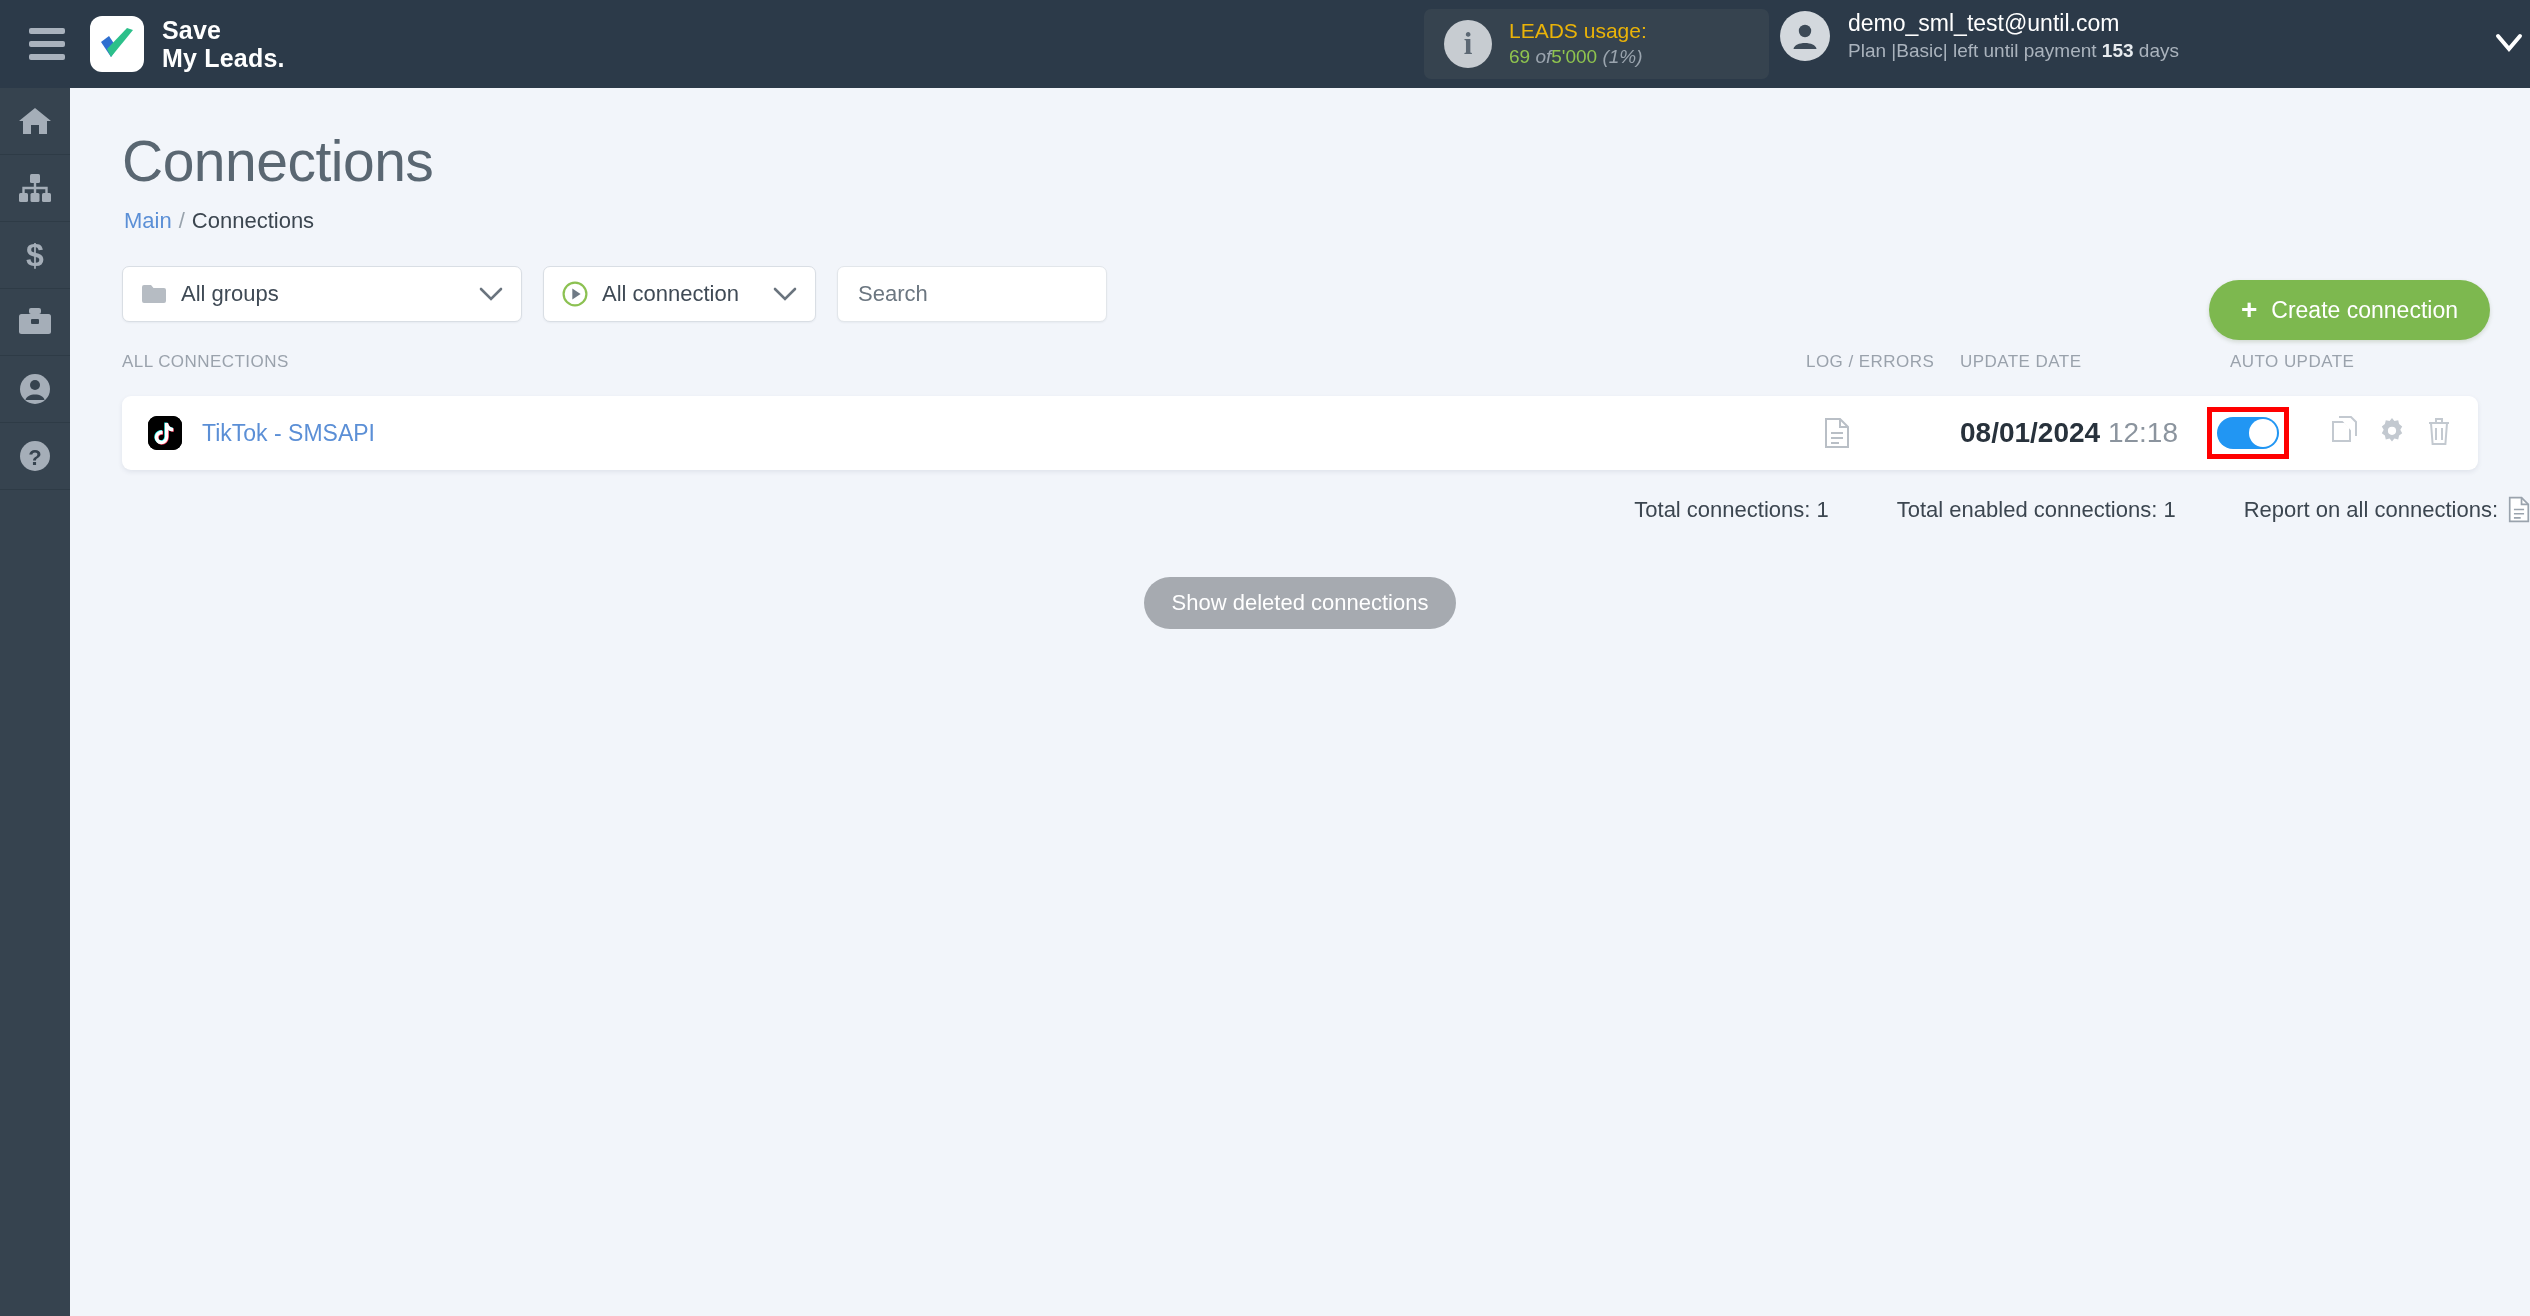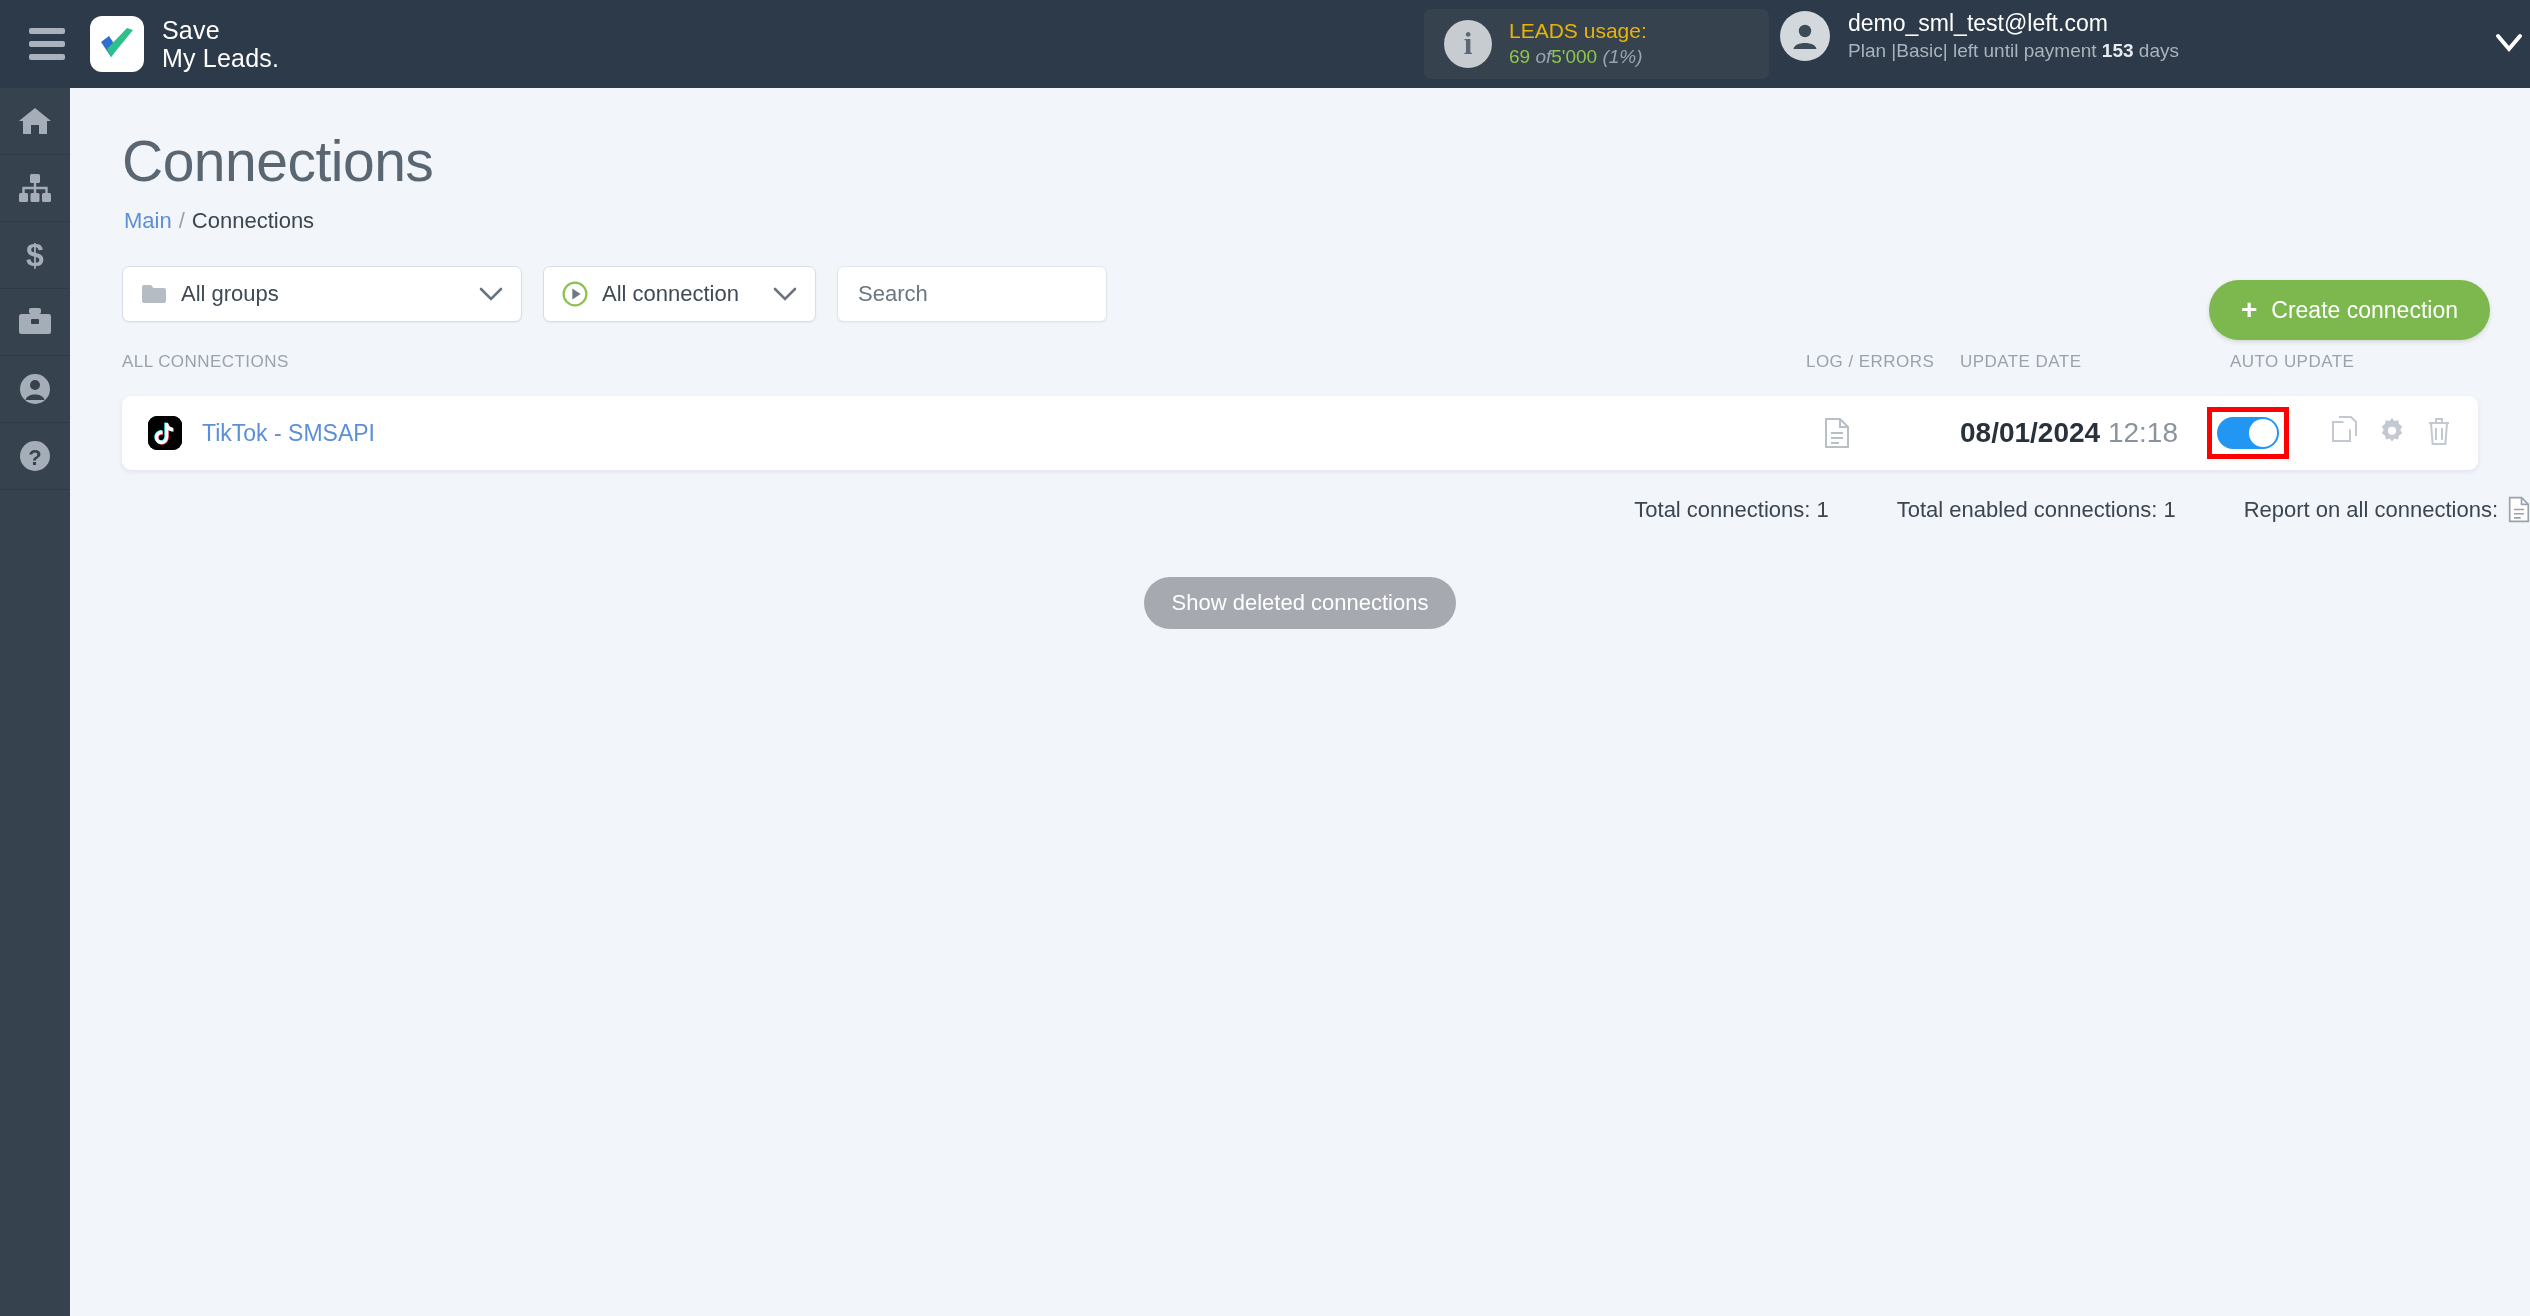--- a/index.html
+++ b/index.html
@@ -23,21 +23,21 @@
     align-items: center; cursor: pointer;
   }
   .hamburger span { display: block; width: 36px; height: 6px; border-radius: 2px; background: #a9b2bd; }
 
   .brand { display: flex; align-items: center; gap: 18px; margin-left: 8px; }
   .brand-logo {
     width: 54px; height: 56px; border-radius: 12px; background: #ffffff;
     display: flex; align-items: center; justify-content: center;
   }
   .brand-text {
-    color: #ffffff; font-size: 25px; font-weight: normal; line-height: 1.12;
+    color: #ffffff; font-size: 25px; font-weight: bold; line-height: 1.12;
     letter-spacing: .2px;
   }
 
   .leads-badge {
     position: absolute; left: 1424px; top: 9px;
     width: 345px; height: 70px;
     background: #36434f; border-radius: 7px;
     display: flex; align-items: center; gap: 17px; padding-left: 20px;
   }
   .info-circle {
@@ -218,21 +218,21 @@
   </div>
 
   <div class="user-block">
     <div class="avatar">
       <svg width="34" height="34" viewBox="0 0 34 34">
         <circle cx="17" cy="12" r="6.2" fill="#3d4a57"></circle>
         <path d="M5.5 30 C6.5 22 27.5 22 28.5 30 Z" fill="#3d4a57"></path>
       </svg>
     </div>
     <div class="user-lines">
-      <div class="user-mail">demo_sml_test@left.com</div>
+      <div class="user-mail">demo_sml_test@until.com</div>
       <div class="user-plan">
         <span>Plan |Basic| left until payment</span>
         <b>153</b>
         <span>days</span>
       </div>
     </div>
   </div>
 
   <svg class="header-chevron" viewBox="0 0 34 34">
     <path d="M6 10 L17 23 L28 10" stroke="#ffffff" stroke-width="4" fill="none" stroke-linecap="round"></path>

